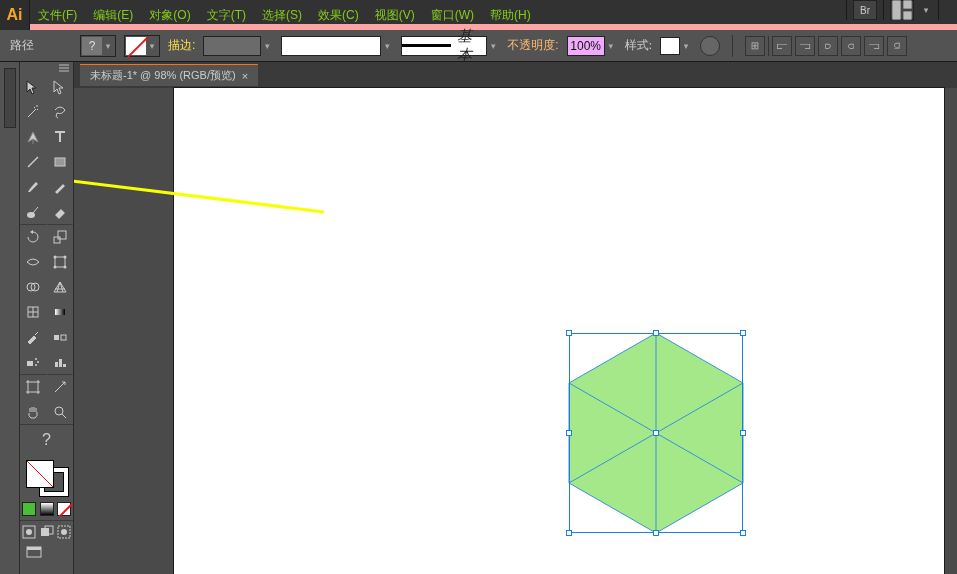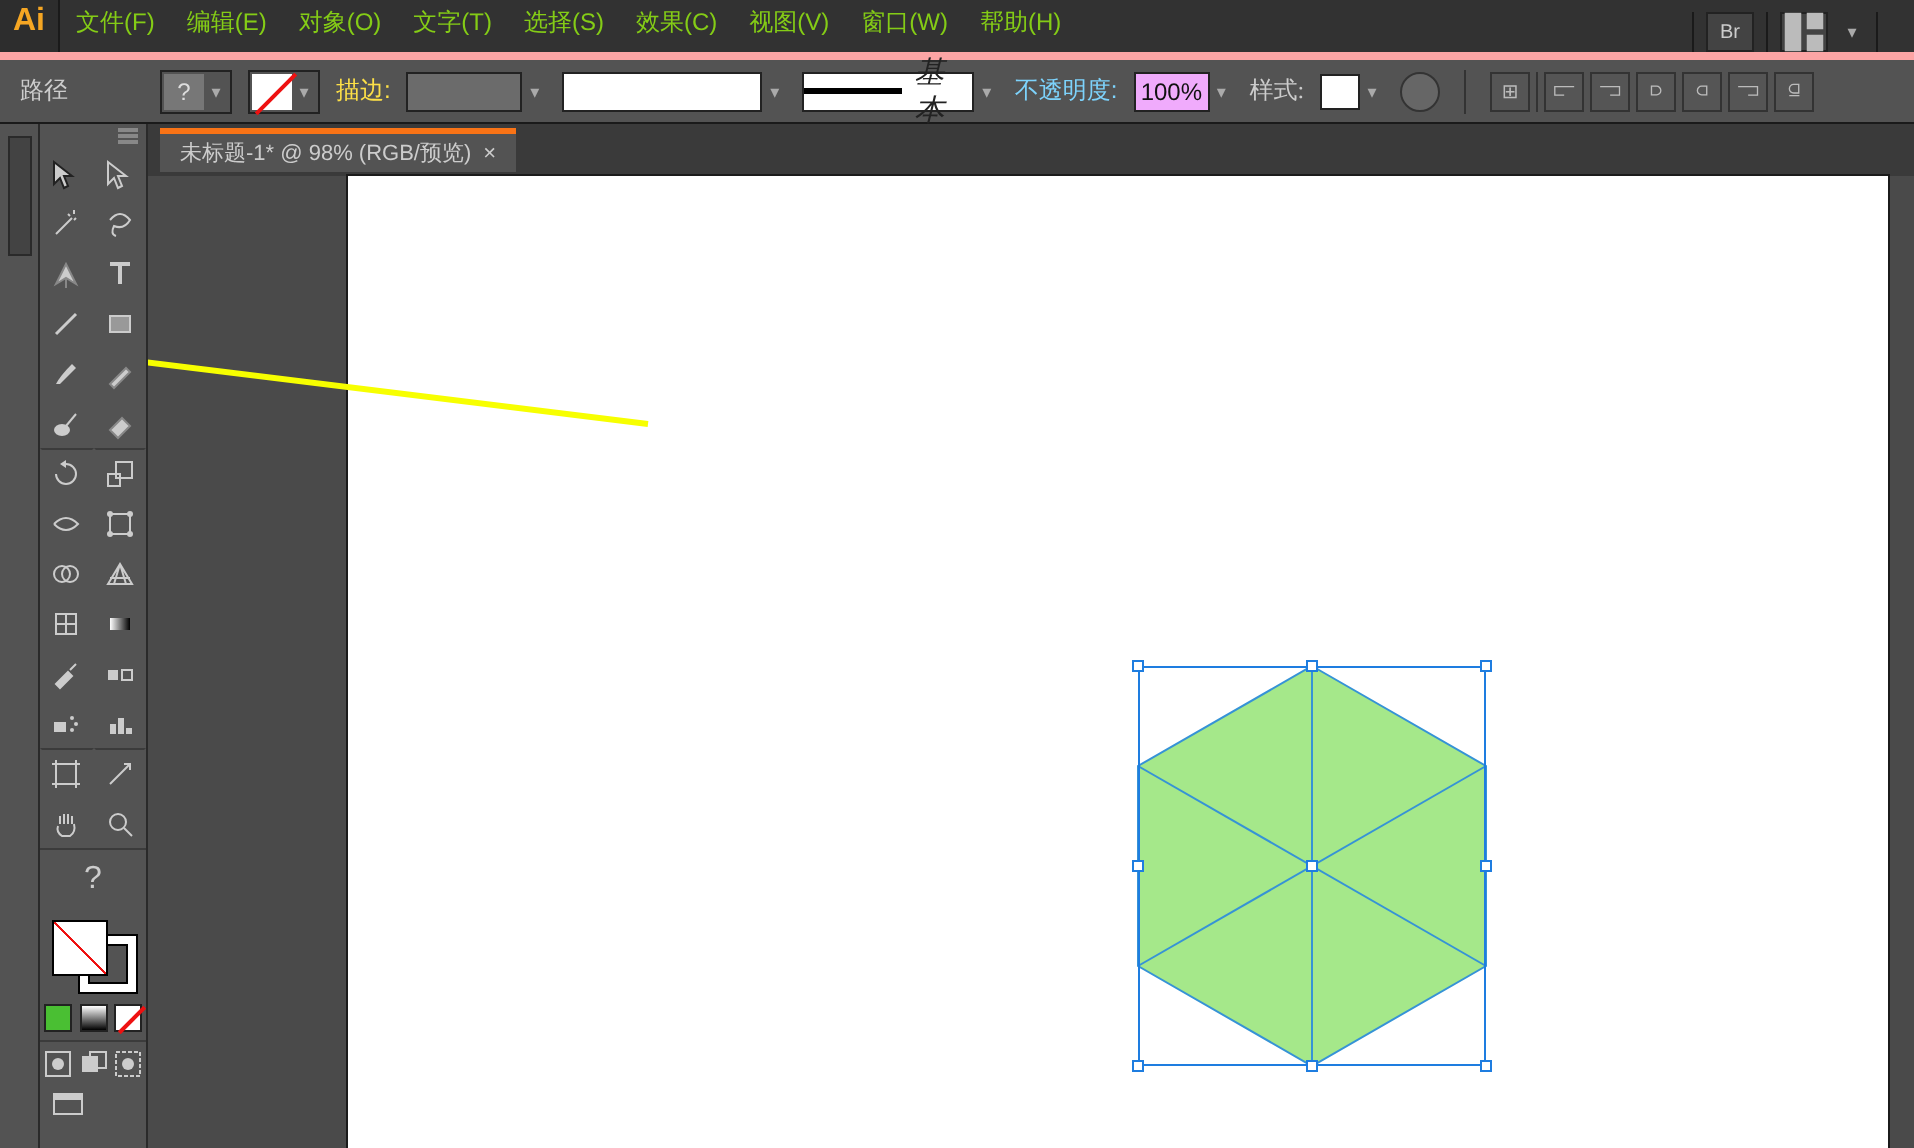--- a/index.html
+++ b/index.html
@@ -12,22 +12,22 @@
     overflow: hidden;
     position: relative;
     color: #ccc;
   }
 
   
   .menu-bar {
     height: 30px;
     background: #323232;
     display: flex;
-    align-items: flex-end;
-    border-bottom: 4px solid #fca5a5;
+    align-items: flex-start;
+    border-bottom: 6px solid #fca5a5;
   }
   .app-logo {
     width: 30px;
     height: 30px;
     background: #2d2d2d;
     color: #f5a623;
     font-weight: bold;
     font-size: 16px;
     display: flex;
     align-items: center;
@@ -112,21 +112,21 @@
   .stroke-profile {
     width: 86px; height: 20px; background: #fff; border: 1px solid #222;
     display: flex; align-items: center; justify-content: center;
   }
   .stroke-profile-line {
     width: 50px; height: 0;
     border-top: 1px solid #000;
     border-bottom: 2px solid #000;
   }
   .stroke-profile-label { color: #222; font-size: 15px; margin-left: 6px; font-style: italic; }
-  .opacity-label { color: #7dd3fc; }
+  .opacity-label { color: #fdba74; }
   .opacity-field {
     width: 38px; height: 20px; background: #f0abfc; border: 1px solid #222;
     display: flex; align-items: center; justify-content: center; color: #111;
   }
   .style-swatch {
     width: 20px; height: 18px; background: #fff; border: 1px solid #222;
   }
   .round-btn {
     width: 20px; height: 20px; border-radius: 50%;
     background: #666; border: 1px solid #333;
@@ -255,21 +255,21 @@
   }
   .doc-tab {
     background: #535353;
     height: 22px;
     padding: 0 10px;
     display: flex;
     align-items: center;
     gap: 6px;
     color: #ccc;
     font-size: 11px;
-    border-top: 3px solid #f97316;
+    border-top: 1px solid #f97316;
   }
   .doc-tab .close { color: #ccc; }
 
   .canvas-wrap {
     position: absolute;
     left: 100px;
     top: 26px;
     width: 770px;
     height: 486px;
     background: #fff;

